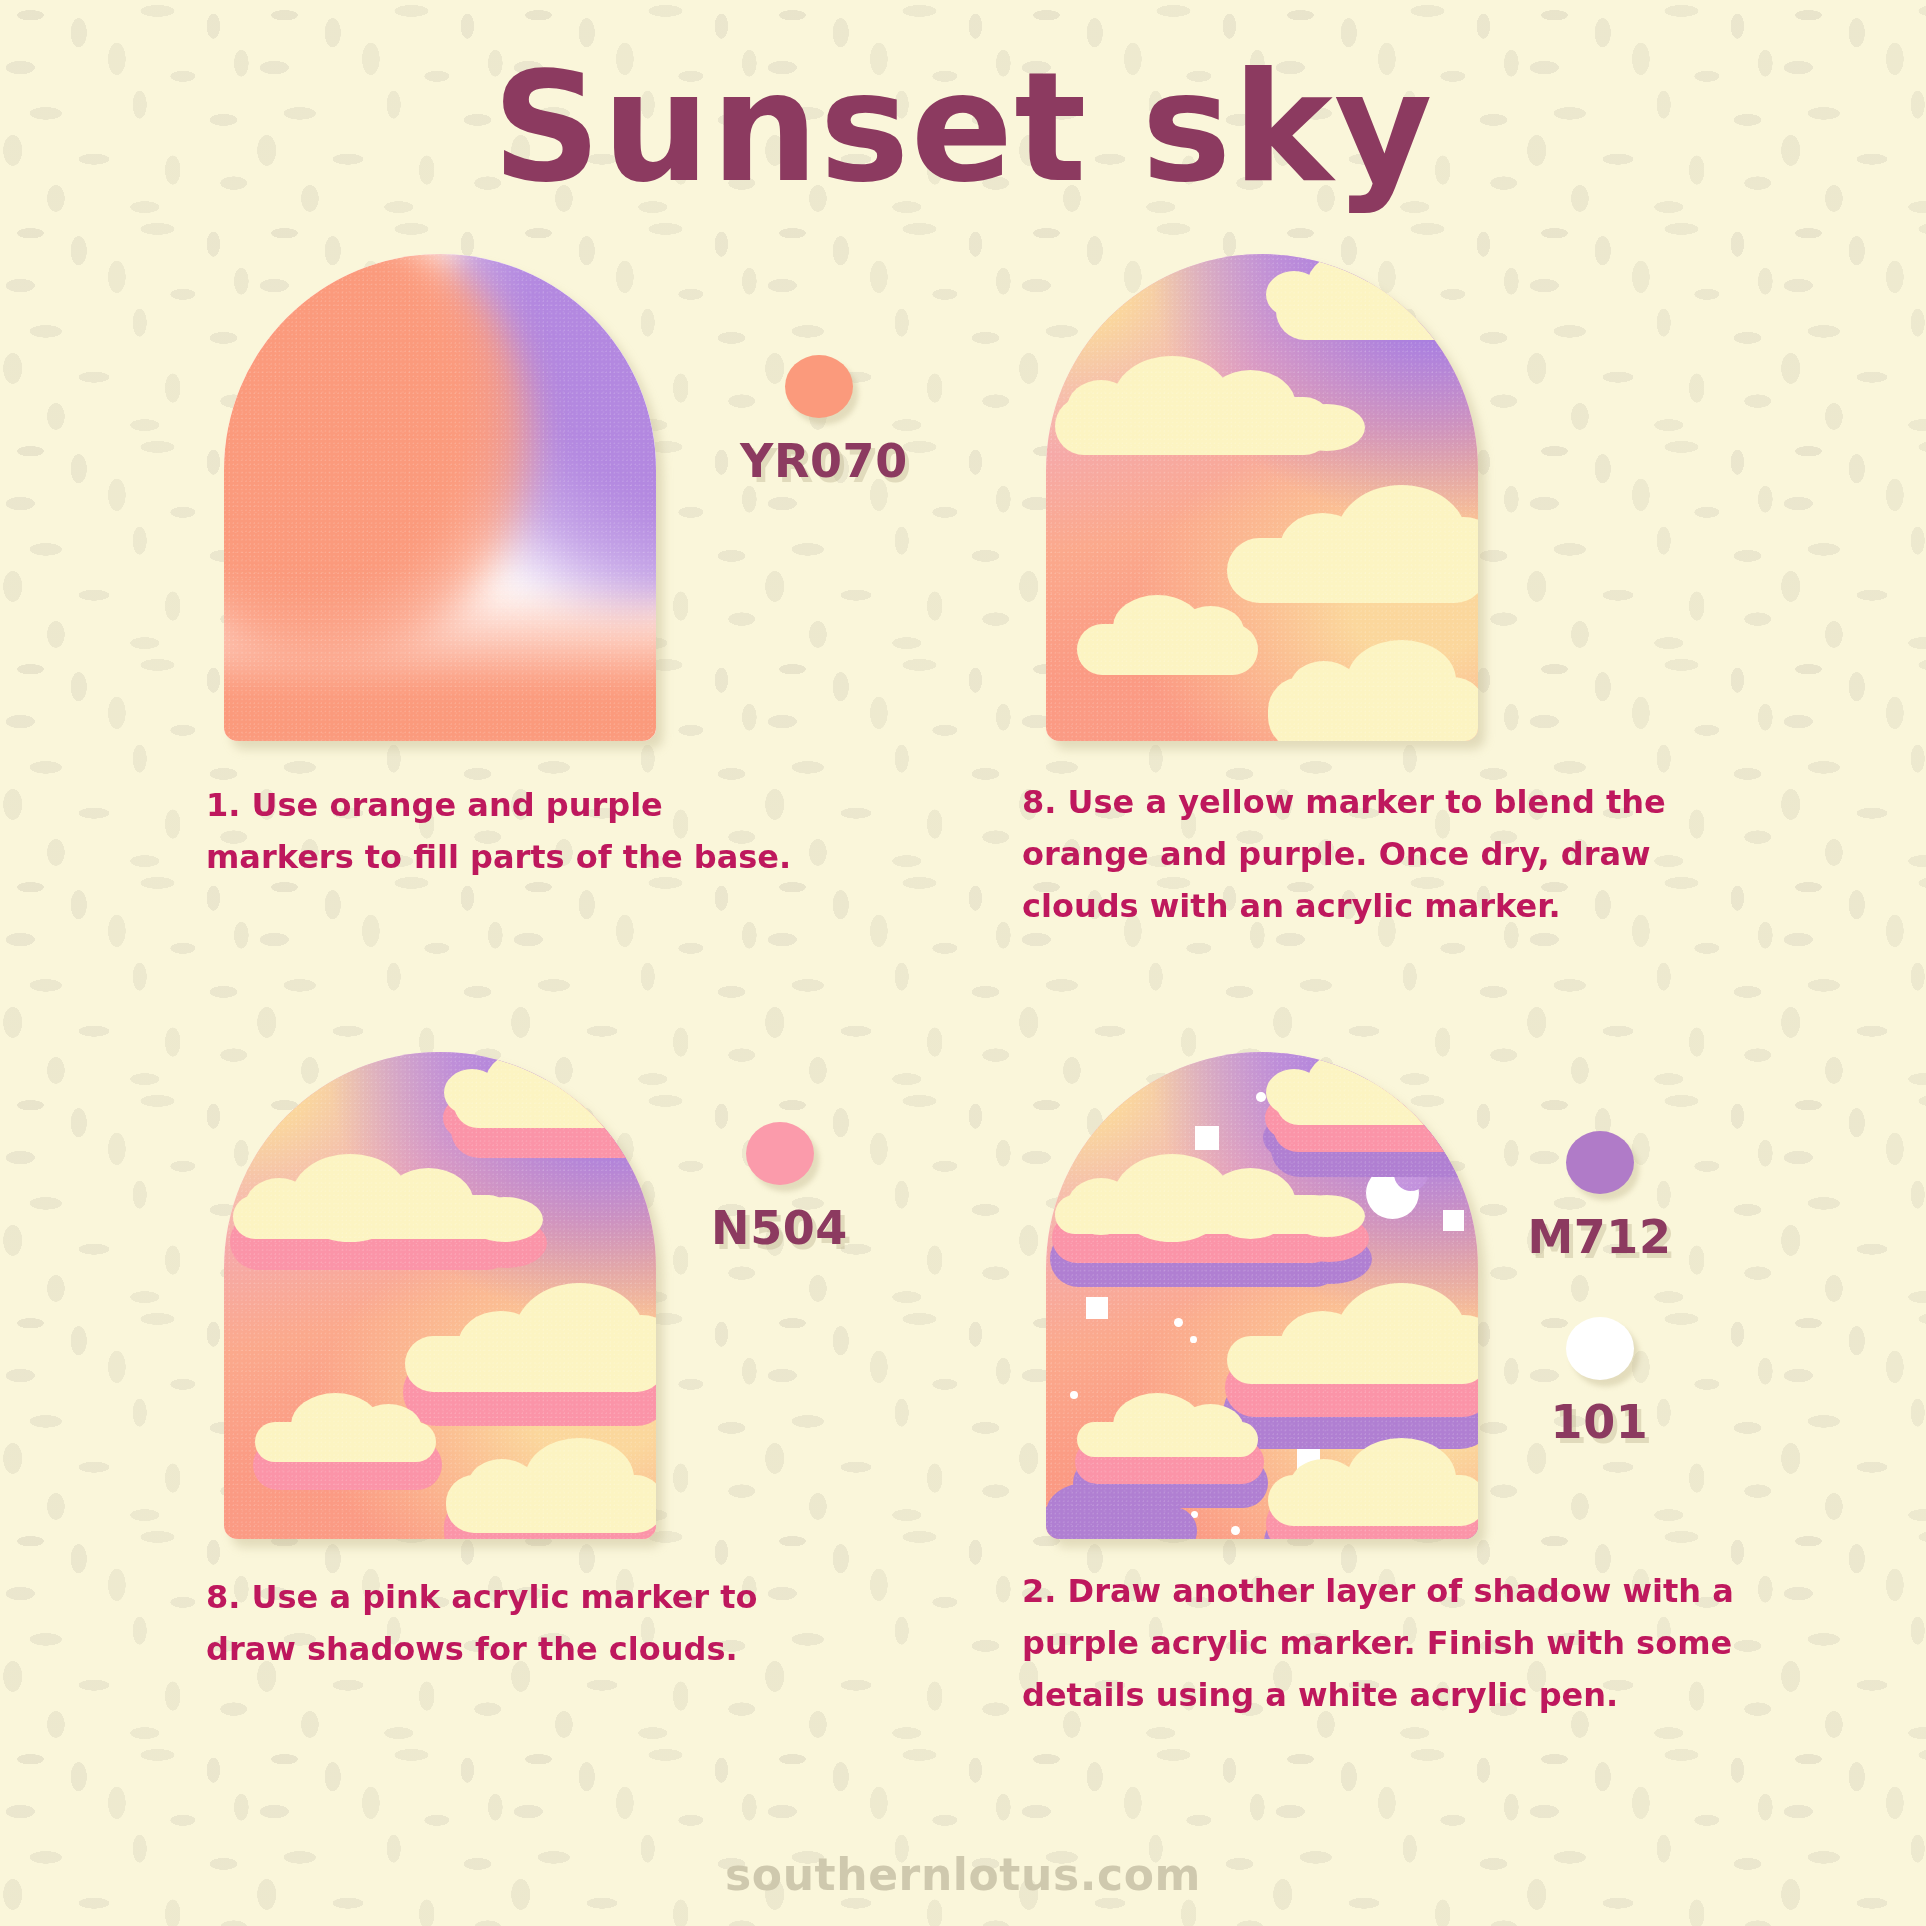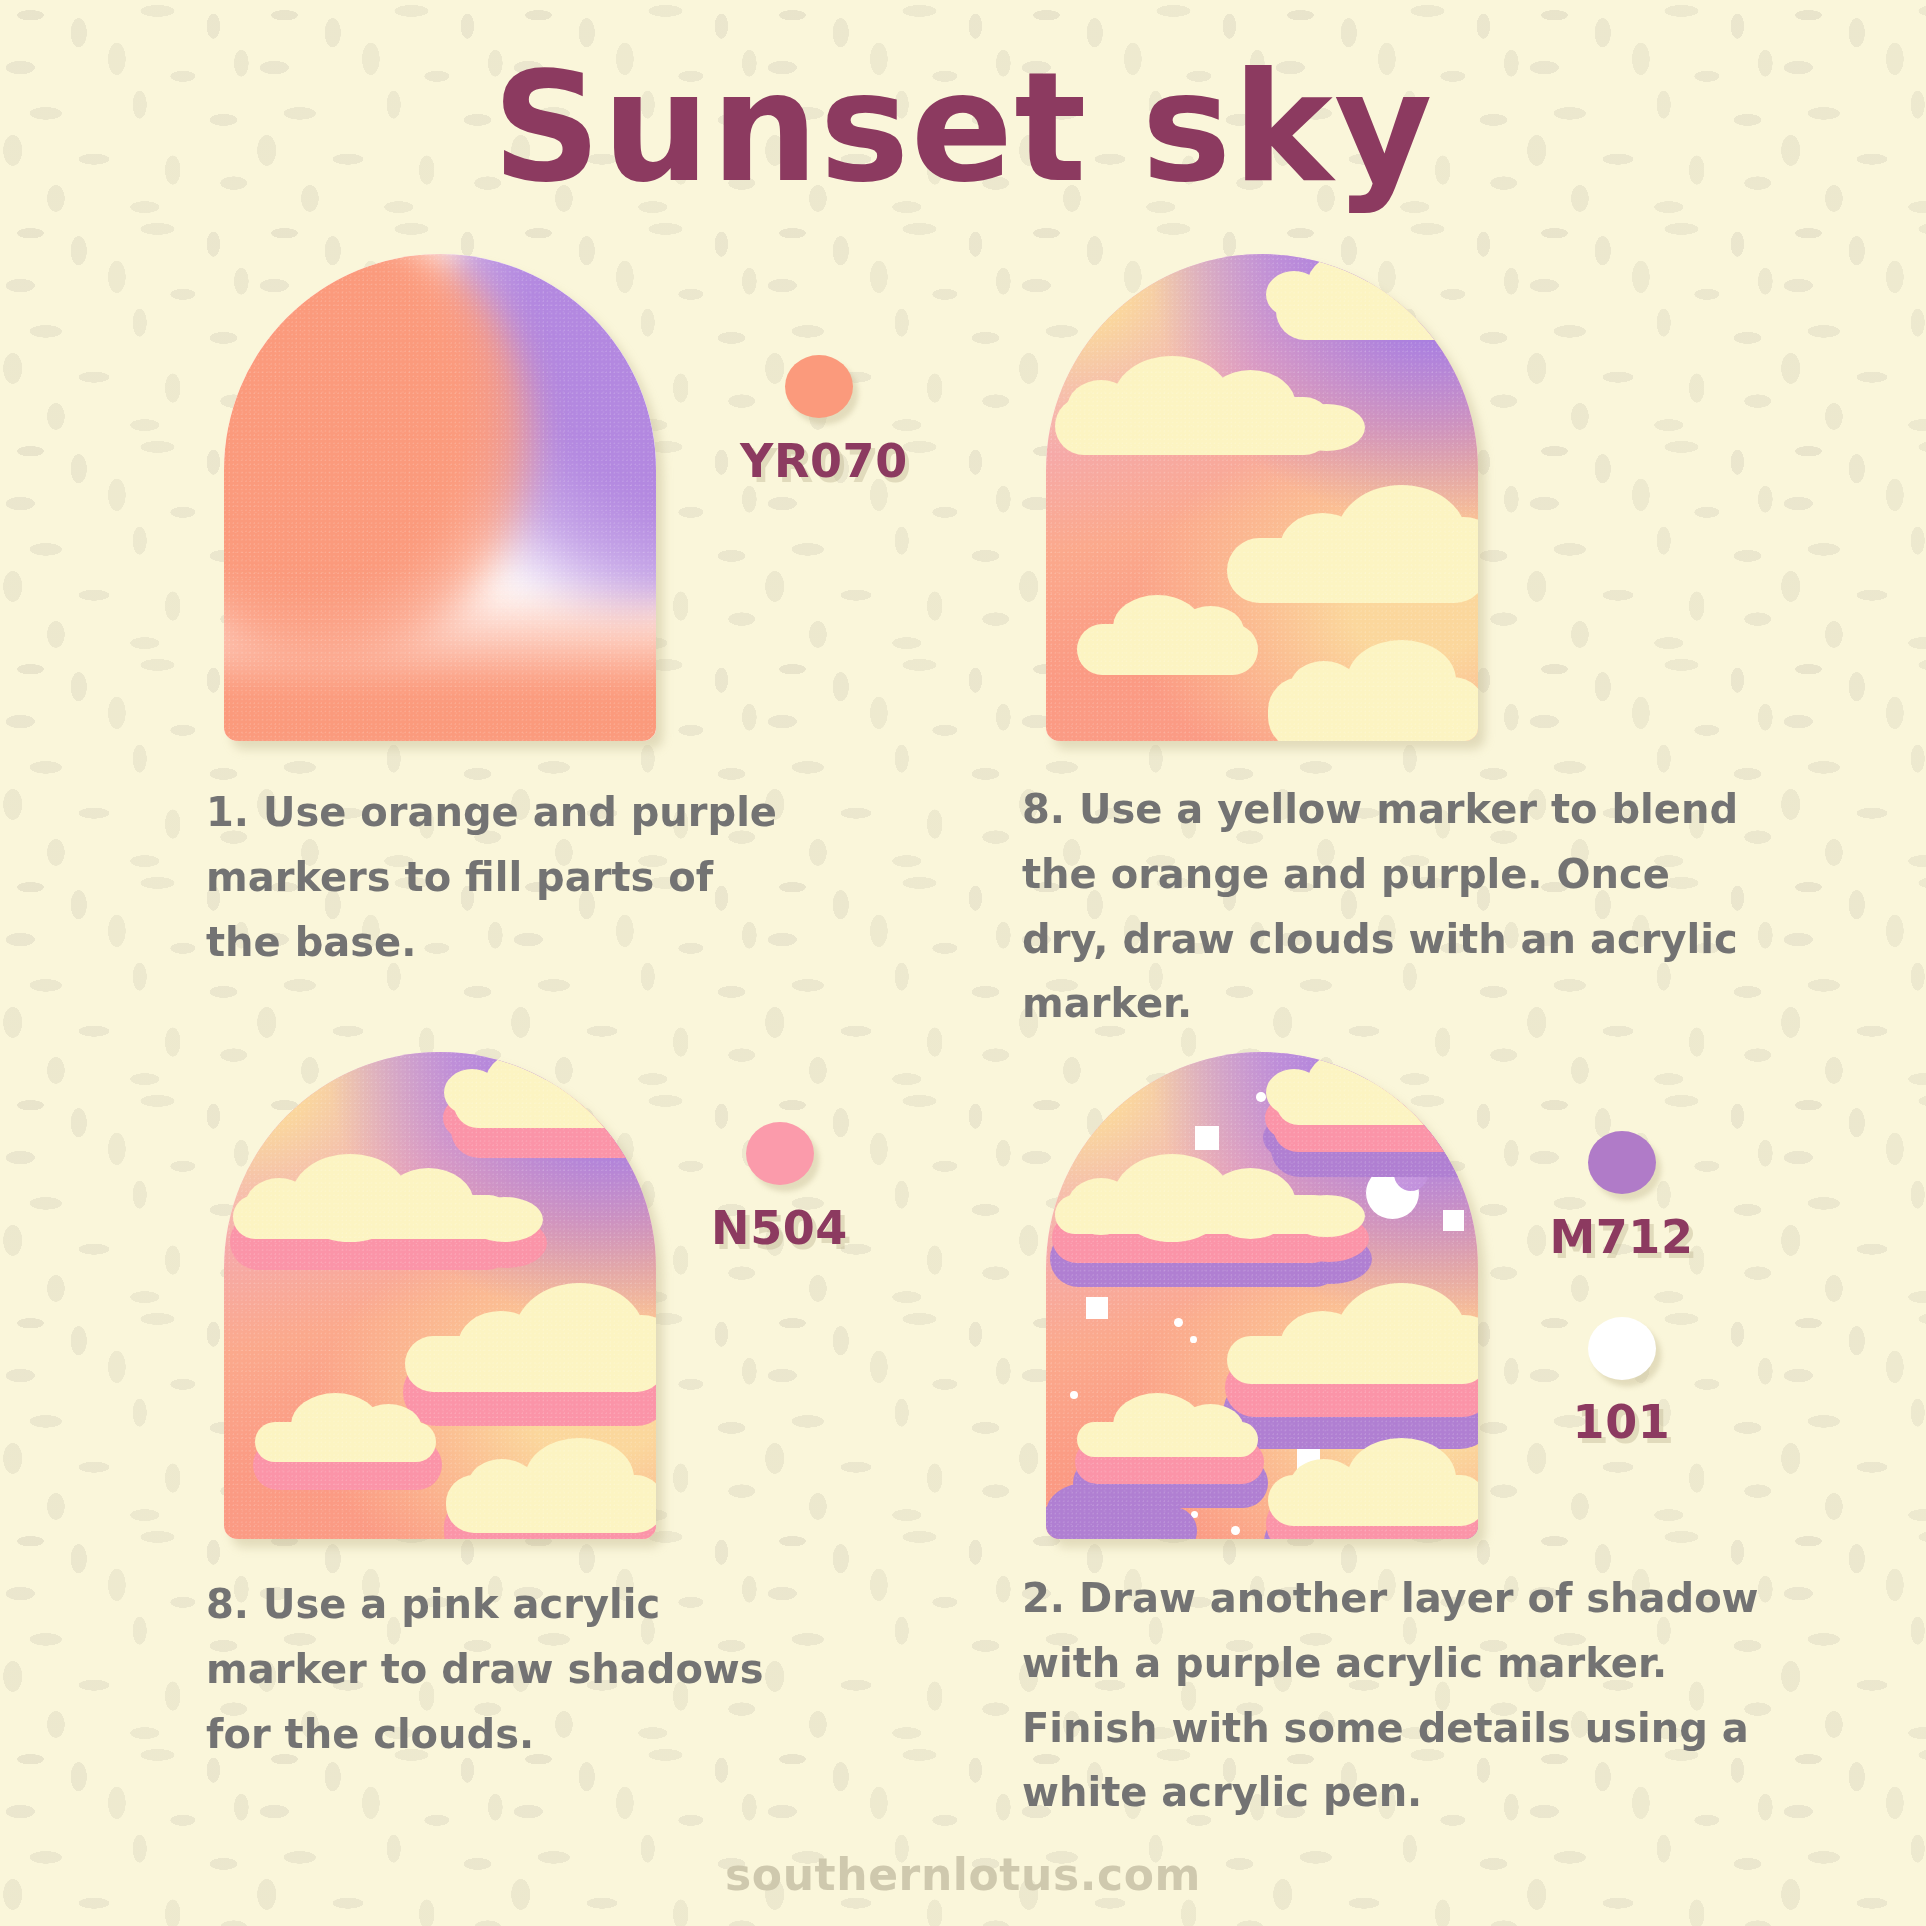--- a/index.html
+++ b/index.html
@@ -96,22 +96,22 @@
     font-family:"DejaVu Sans", sans-serif;
     font-size:46px; font-weight:700; letter-spacing:0.6px;
     color:#8c3a60;
     text-shadow: 4.2px 4.8px 0 rgba(196,186,150,.45);
   }
 
   
   .caption{
     position:absolute;
     font-family:"DejaVu Sans", sans-serif;
-    font-size:40px; font-weight:700; line-height:1.62;
-    color:#737373;
+    font-size:32px; font-weight:700; line-height:1.62;
+    color:#be185d;
   }
 
   
   #watermark{
     position:absolute; left:0; top:1849px; width:1926px;
     text-align:center;
     font-family:"DejaVu Sans", sans-serif;
     font-size:44px; font-weight:700; letter-spacing:0.6px;
     color:#cfc9ae;
   }
@@ -408,21 +408,21 @@
         </div>
         <div class="cloud cl-cream" style="left:222px; top:423px; width:218px; height:51px; border-radius:25.4px;">
           <div class="lobe cl-cream" style="left:79px; top:-37px; width:109px; height:80px;"></div>
           <div class="lobe cl-cream" style="left:22px;  top:-15.7px; width:68px; height:52px;"></div>
         </div>
 
         <div class="grain"></div>
       </div>
     </div>
 
-    <div class="swatch-col" style="left:1521px; top:1131px;margin-left:22px;">
+    <div class="swatch-col" style="left:1521px; top:1131px;">
       <div class="swatch-item">
         <div class="swatch-dot" style="background:#b07bc8;"></div>
         <div class="swatch-label">M712</div>
       </div>
       <div class="swatch-item" style="margin-top:53px;">
         <div class="swatch-dot" style="background:#ffffff;"></div>
         <div class="swatch-label">101</div>
       </div>
     </div>
 

